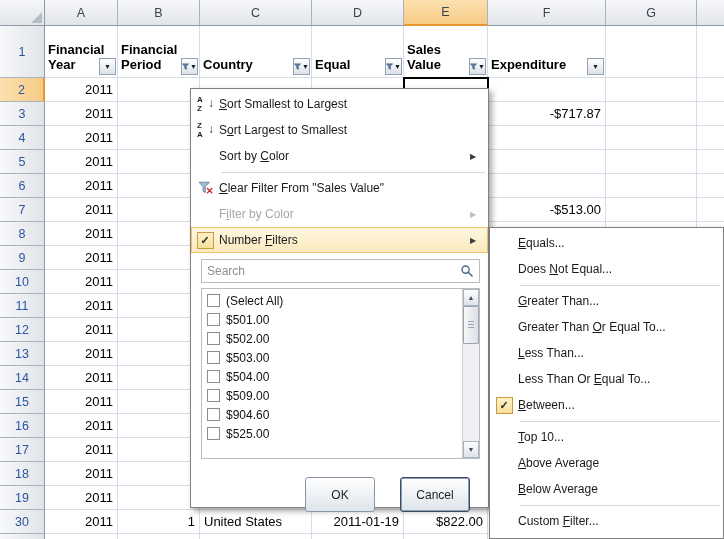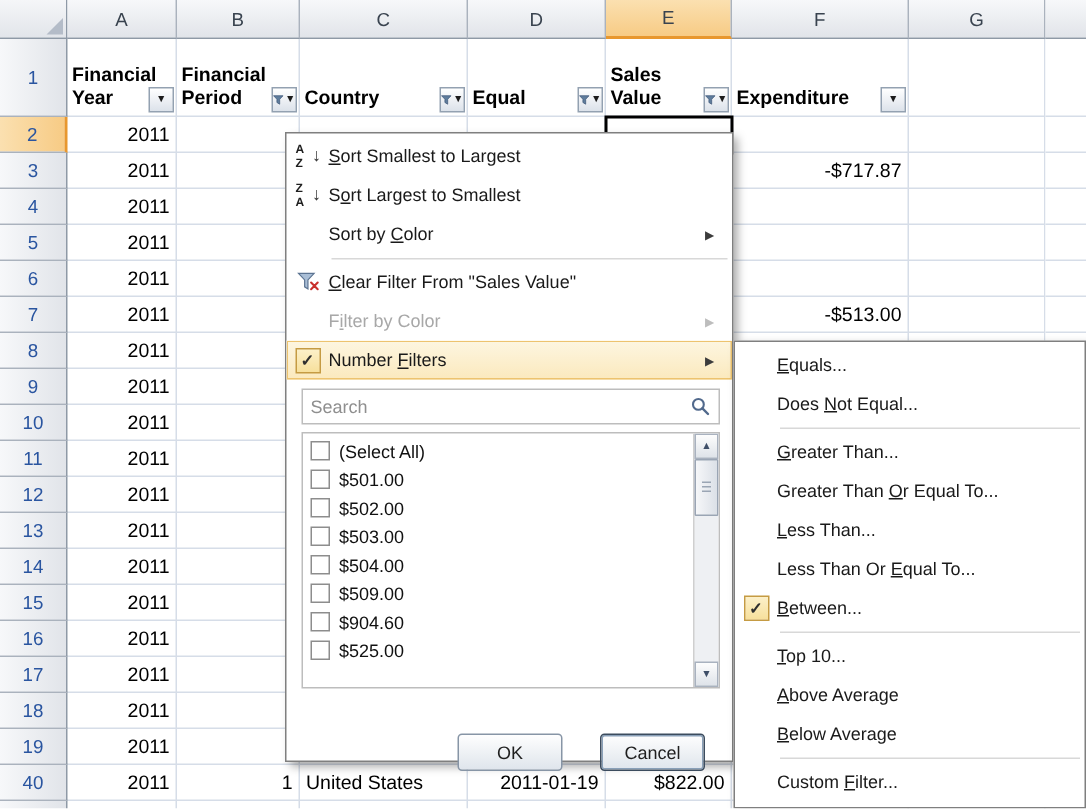--- a/index.html
+++ b/index.html
@@ -68,21 +68,21 @@
   .cb{flex:0 0 13px;width:13px;height:13px;border:1px solid #8d8d8d;background:#fff;margin-right:6px}
   .vscroll{position:absolute;top:0;right:0;bottom:0;width:17px;background:#eef0f3;border-left:1px solid #cfcfcf}
   .sarr{position:absolute;left:0;width:16px;height:17px;display:flex;align-items:center;justify-content:center;
         background:linear-gradient(#fdfdfd,#dee3e9);border:1px solid #a9b2bf;font-size:7px;color:#3f4f68}
   .sarr.up{top:0}.sarr.down{bottom:0}
   .sthumb{position:absolute;left:0;top:17px;width:16px;height:38px;border:1px solid #9aa5b4;border-radius:1px;
           background:linear-gradient(90deg,#f6f7f9,#dbe0e7)}
   .sthumb::after{content:"";position:absolute;left:4px;right:4px;top:14px;height:1px;background:#9aa5b4;
           box-shadow:0 3px 0 #9aa5b4,0 6px 0 #9aa5b4}
 
-  .btn{position:absolute;top:400px;width:70px;height:25px;border:1px solid #8795a6;border-radius:3px;
+  .btn{position:absolute;top:388px;width:70px;height:35px;border:1px solid #8795a6;border-radius:3px;
        background:linear-gradient(#fefefe,#dfe5ec);font-size:12px;color:#1f1f1f;cursor:pointer;
        display:flex;align-items:center;justify-content:center}
   .btn.ok{left:114px}
   .btn.cancel{left:209px;border-color:#3c4c5e;box-shadow:inset 0 0 0 1px #8aa0b8}
 
   
   .submenu{position:absolute;left:489px;top:227px;width:235px;height:312px;z-index:11;
            background:#fff;border:1px solid #7f7f7f;box-shadow:3px 3px 6px rgba(0,0,0,.35);
            padding-top:2px;font-size:12px}
 </style>
@@ -322,21 +322,21 @@
       <div class="rh" style="top: 270px; height: 24px;">10</div>
       <div class="rh" style="top: 294px; height: 24px;">11</div>
       <div class="rh" style="top: 318px; height: 24px;">12</div>
       <div class="rh" style="top: 342px; height: 24px;">13</div>
       <div class="rh" style="top: 366px; height: 24px;">14</div>
       <div class="rh" style="top: 390px; height: 24px;">15</div>
       <div class="rh" style="top: 414px; height: 24px;">16</div>
       <div class="rh" style="top: 438px; height: 24px;">17</div>
       <div class="rh" style="top: 462px; height: 24px;">18</div>
       <div class="rh" style="top: 486px; height: 24px;">19</div>
-      <div class="rh" style="top: 510px; height: 24px;">40</div>
+      <div class="rh" style="top: 510px; height: 24px;">30</div>
       <div class="rh" style="top: 534px; height: 24px;">21</div>
     </div>
 
   <div class="acell"></div>
 
   <div class="menu">
     <div id="mitems">
         <div class="mi">
           <span class="gut">
             <span class="sico">

